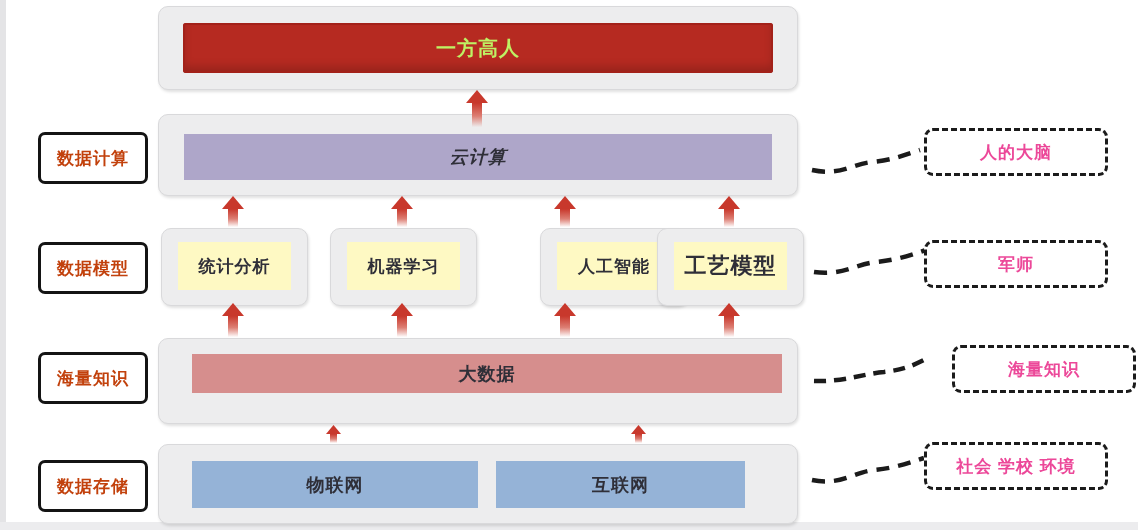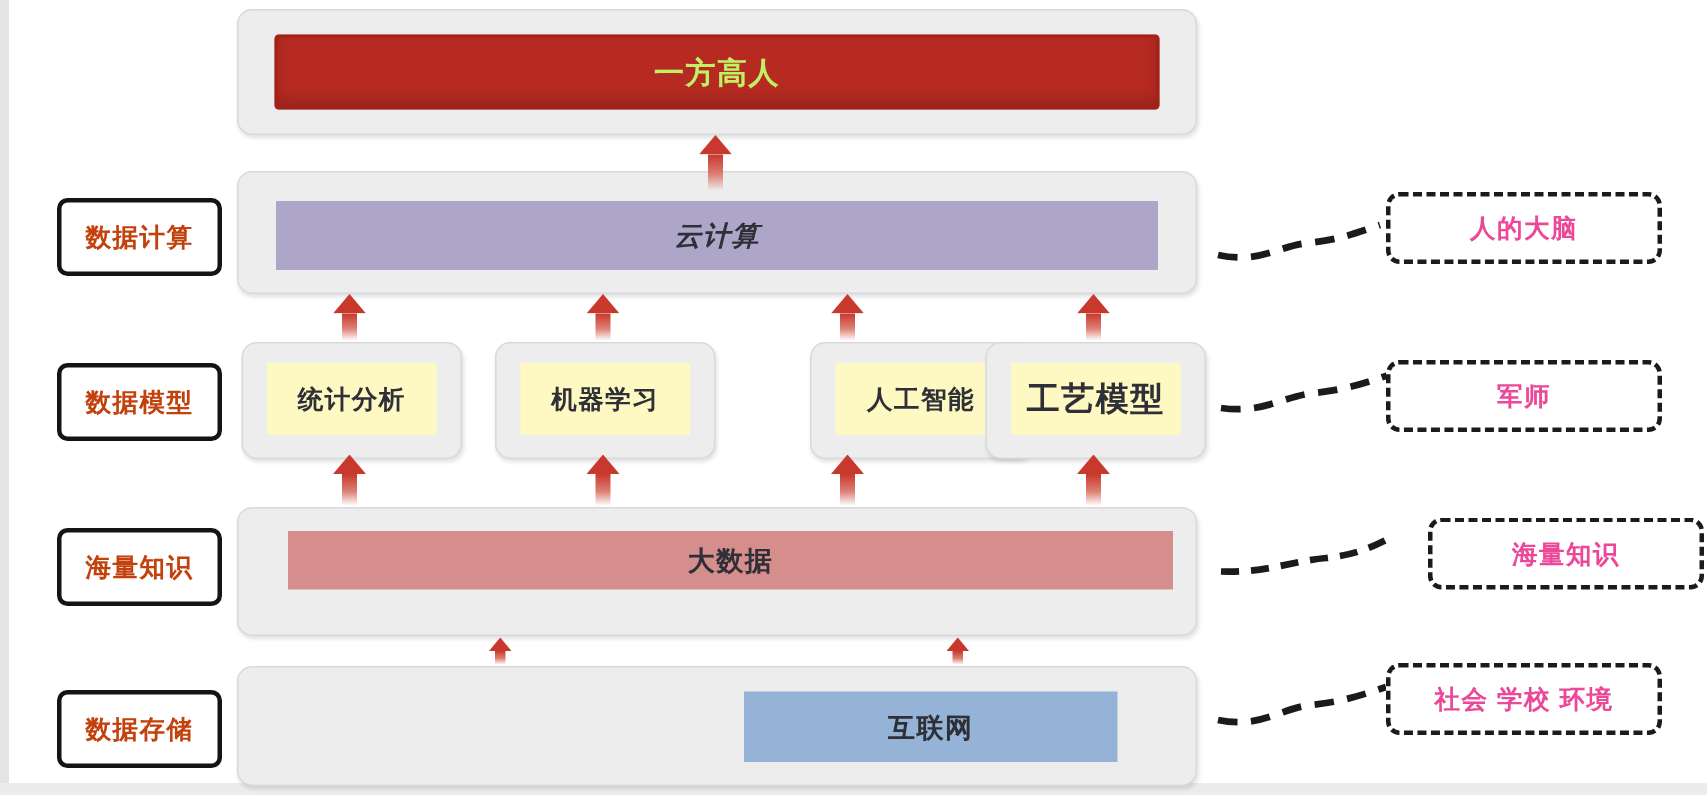--- a/index.html
+++ b/index.html
@@ -84,20 +84,21 @@
   <div class="annot" style="top:240px;">军师</div>
 
   <div class="side-label" style="top:352px;">海量知识</div>
   <div class="wrap" style="left:158px;top:338px;width:638px;height:84px;">
     <div class="bar pink" style="left:33px;top:15px;width:590px;height:39px;">大数据</div>
   </div>
   <div class="annot" style="top:345px;margin-left:28px;">海量知识</div>
 
   <div class="side-label" style="top:460px;">数据存储</div>
   <div class="wrap" style="left:158px;top:444px;width:638px;height:78px;">
+    <div class="bar blue" style="left:33px;top:16px;width:286px;height:47px;">物联网</div>
     <div class="bar blue" style="left:337px;top:16px;width:249px;height:47px;">互联网</div>
   </div>
   <div class="annot" style="top:442px;">社会 学校 环境</div>
 
   <div class="arrow" style="left:466px;top:90px;height:37px;">
       <div class="head"></div>
       <div class="tail"></div>
     </div>
 
   <div class="arrow" style="left:222px;top:196px;height:31px;">

